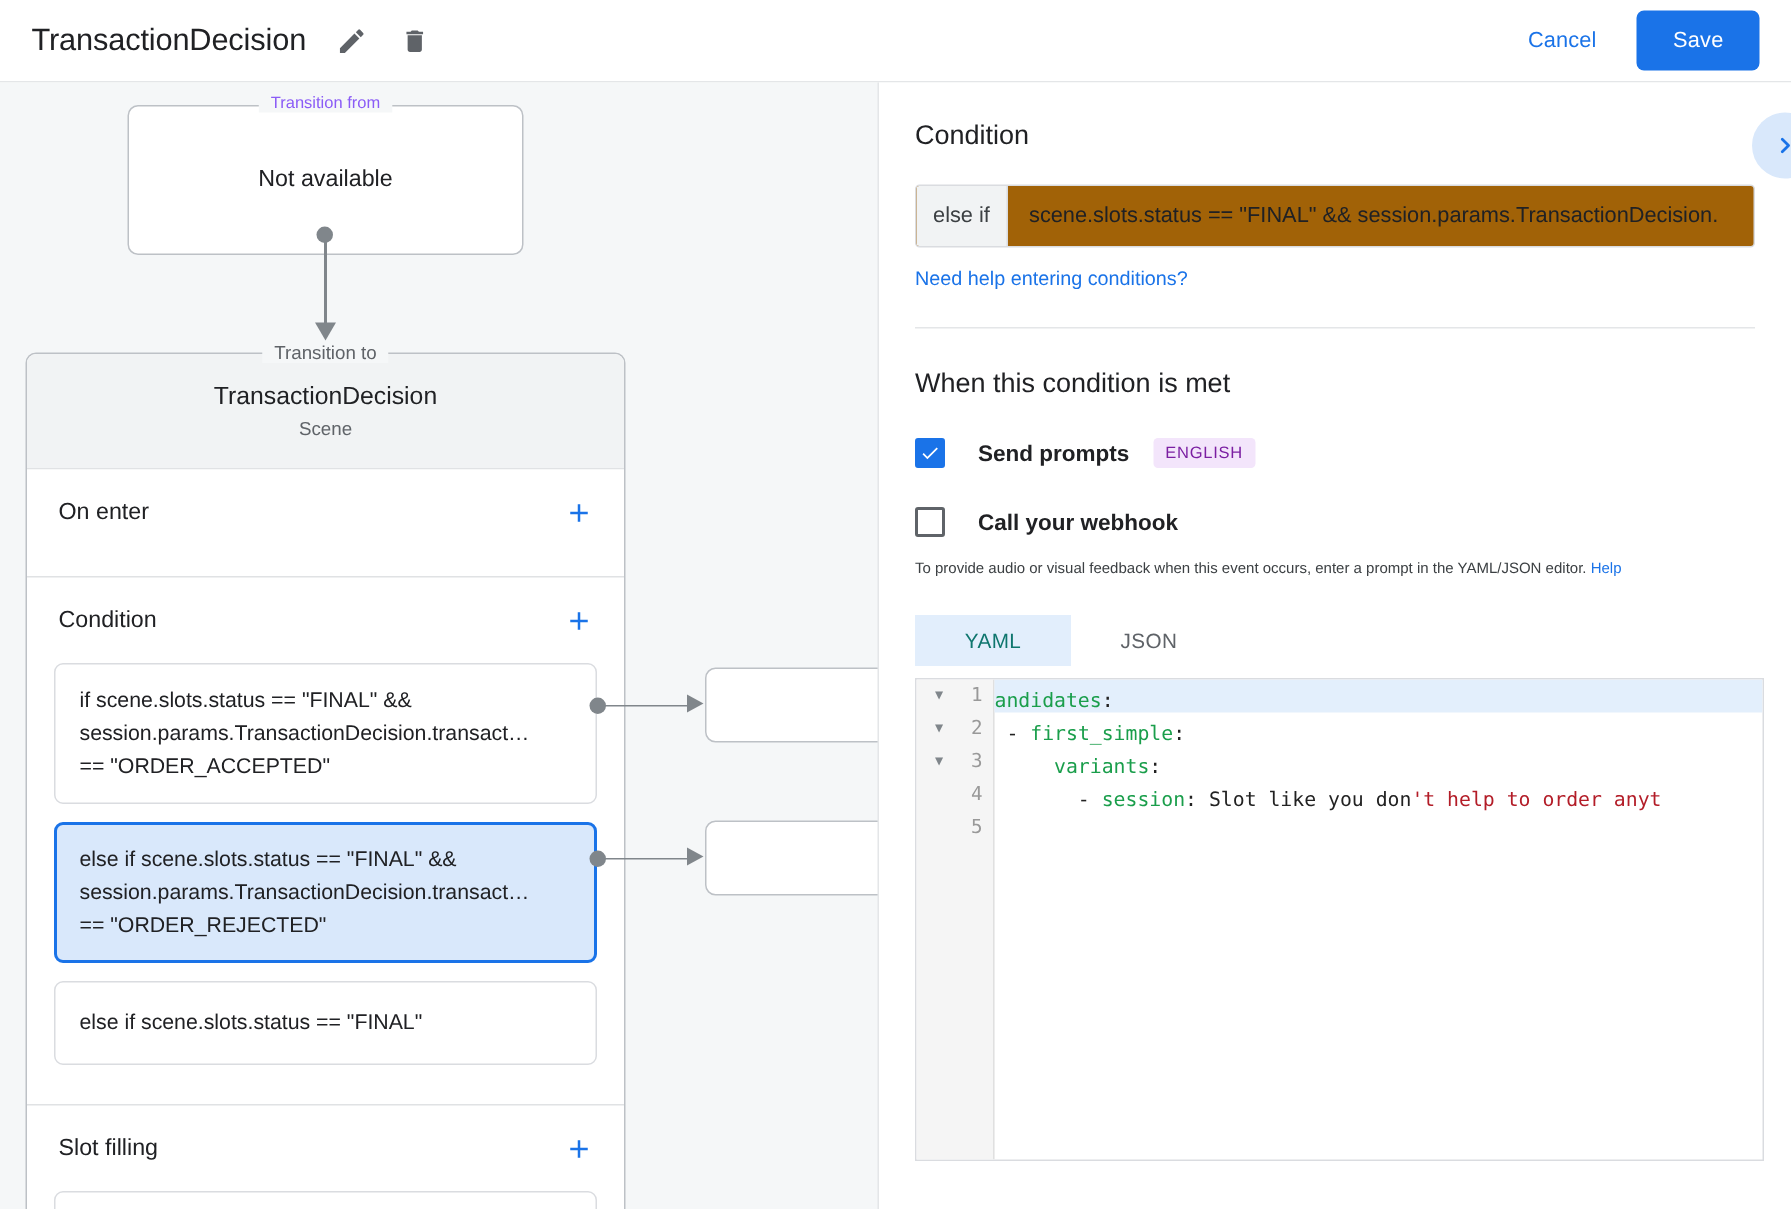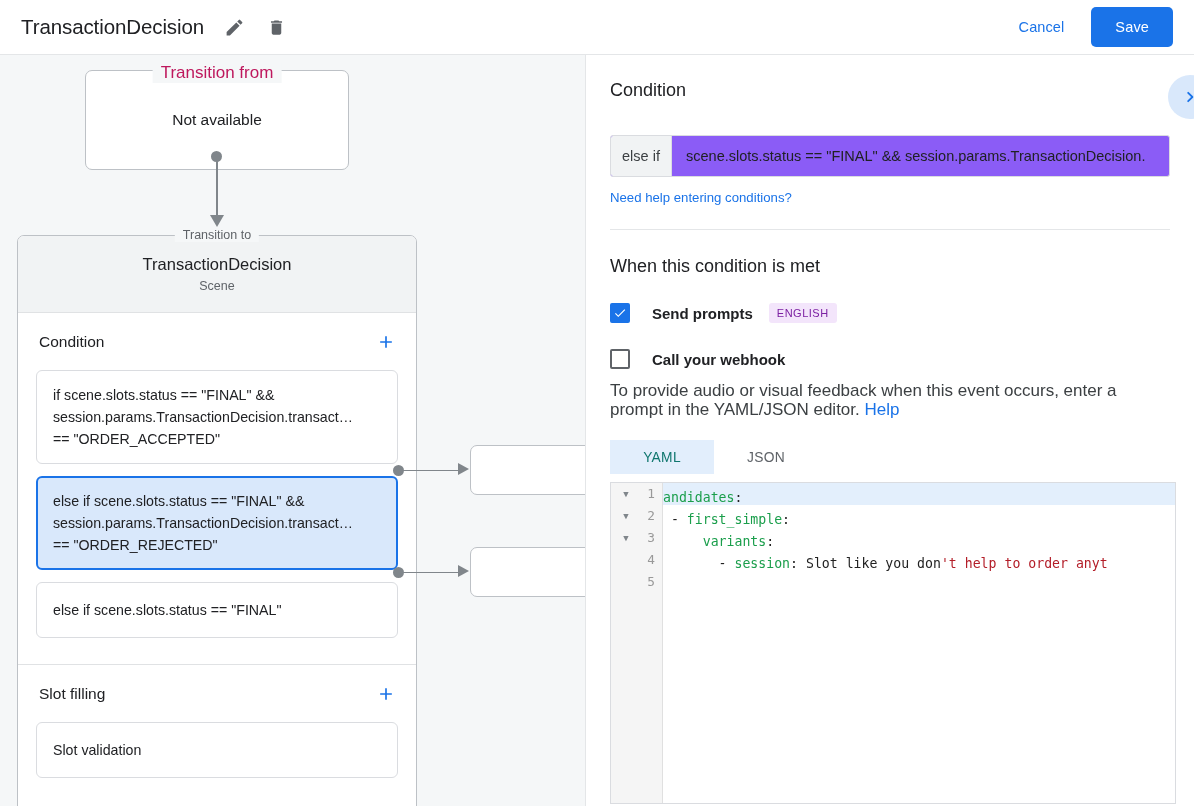--- a/index.html
+++ b/index.html
@@ -68,22 +68,22 @@
     position: absolute;
     background: #ffffff;
     border: 1px solid #bdc1c6;
     border-radius: 7px;
   }
   .node-legend {
     position: absolute;
     top: -8px;
     background: #f5f7f8;
     padding: 0 8px;
-    font-size: 17px;
-    color: #be185d;
+    font-size: 11px;
+    color: #8b5cf6;
     white-space: nowrap;
   }
 
   #node-from { left: 85px; top: 15px; width: 264px; height: 100px; }
   #node-from .node-legend { left: 50%; transform: translateX(-50%); }
   #node-from .node-body {
     height: 100%;
     display: flex; align-items: center; justify-content: center;
     font-size: 15.5px; color: #202124;
   }
@@ -207,27 +207,27 @@
   .expand-pill {
     position: absolute; right: -18px; top: 20px;
     width: 44px; height: 44px;
     background: #d9e8fb;
     border-radius: 22px;
     display: flex; align-items: center; justify-content: center;
     cursor: pointer;
   }
 
   .cond-input-row {
-    margin-top: 34px;
+    margin-top: 22px;
     display: flex;
     height: 42px;
     border: 1px solid #dadce0;
     border-radius: 3px;
     overflow: hidden;
-    background: #8b5cf6;
+    background: #a16207;
     justify-content: center;
   }
   .cond-input-prefix {
     width: 61px;
     background: #f1f3f4;
     border-right: 1px solid #dadce0;
     display: flex; align-items: center; justify-content: center;
     font-size: 14.5px; color: #3c4043;
     flex: none;
   }
@@ -278,21 +278,21 @@
     background: #f3e5fb;
     color: #7b1fa2;
     font-size: 11px;
     font-weight: 500;
     letter-spacing: 0.5px;
     padding: 4px 8px;
     border-radius: 3px;
   }
   .helper-text {
     margin-top: 12px;
-    font-size: 17px;
+    font-size: 10px;
     line-height: 19px;
     color: #3c4043;
     max-width: 560px;
   }
   .helper-text a { color: #1a73e8; text-decoration: none; cursor: pointer; }
 
   
   .tabs { display: flex; margin-top: 21px; }
   .tab {
     min-width: 104px;
@@ -388,20 +388,30 @@
   <div class="connector-arrow"></div>
 
   <div class="scene-card">
     <div class="scene-card-legend">Transition to</div>
 
     <div class="scene-head">
       <div class="scene-head-title">TransactionDecision</div>
       <div class="scene-head-sub">Scene</div>
     </div>
 
+    <div class="section">
+      <div class="section-header">
+        <span class="section-title">On enter</span>
+        <span class="plus-btn">
+          <svg width="20" height="20" viewBox="0 0 24 24" fill="#1a73e8" aria-hidden="true">
+              <path d="M19 13h-6v6h-2v-6H5v-2h6V5h2v6h6v2z"></path>
+            </svg>
+        </span>
+      </div>
+    </div>
 
     <div class="section">
       <div class="section-header">
         <span class="section-title">Condition</span>
         <span class="plus-btn">
           <svg width="20" height="20" viewBox="0 0 24 24" fill="#1a73e8" aria-hidden="true">
               <path d="M19 13h-6v6h-2v-6H5v-2h6V5h2v6h6v2z"></path>
             </svg>
         </span>
       </div>

